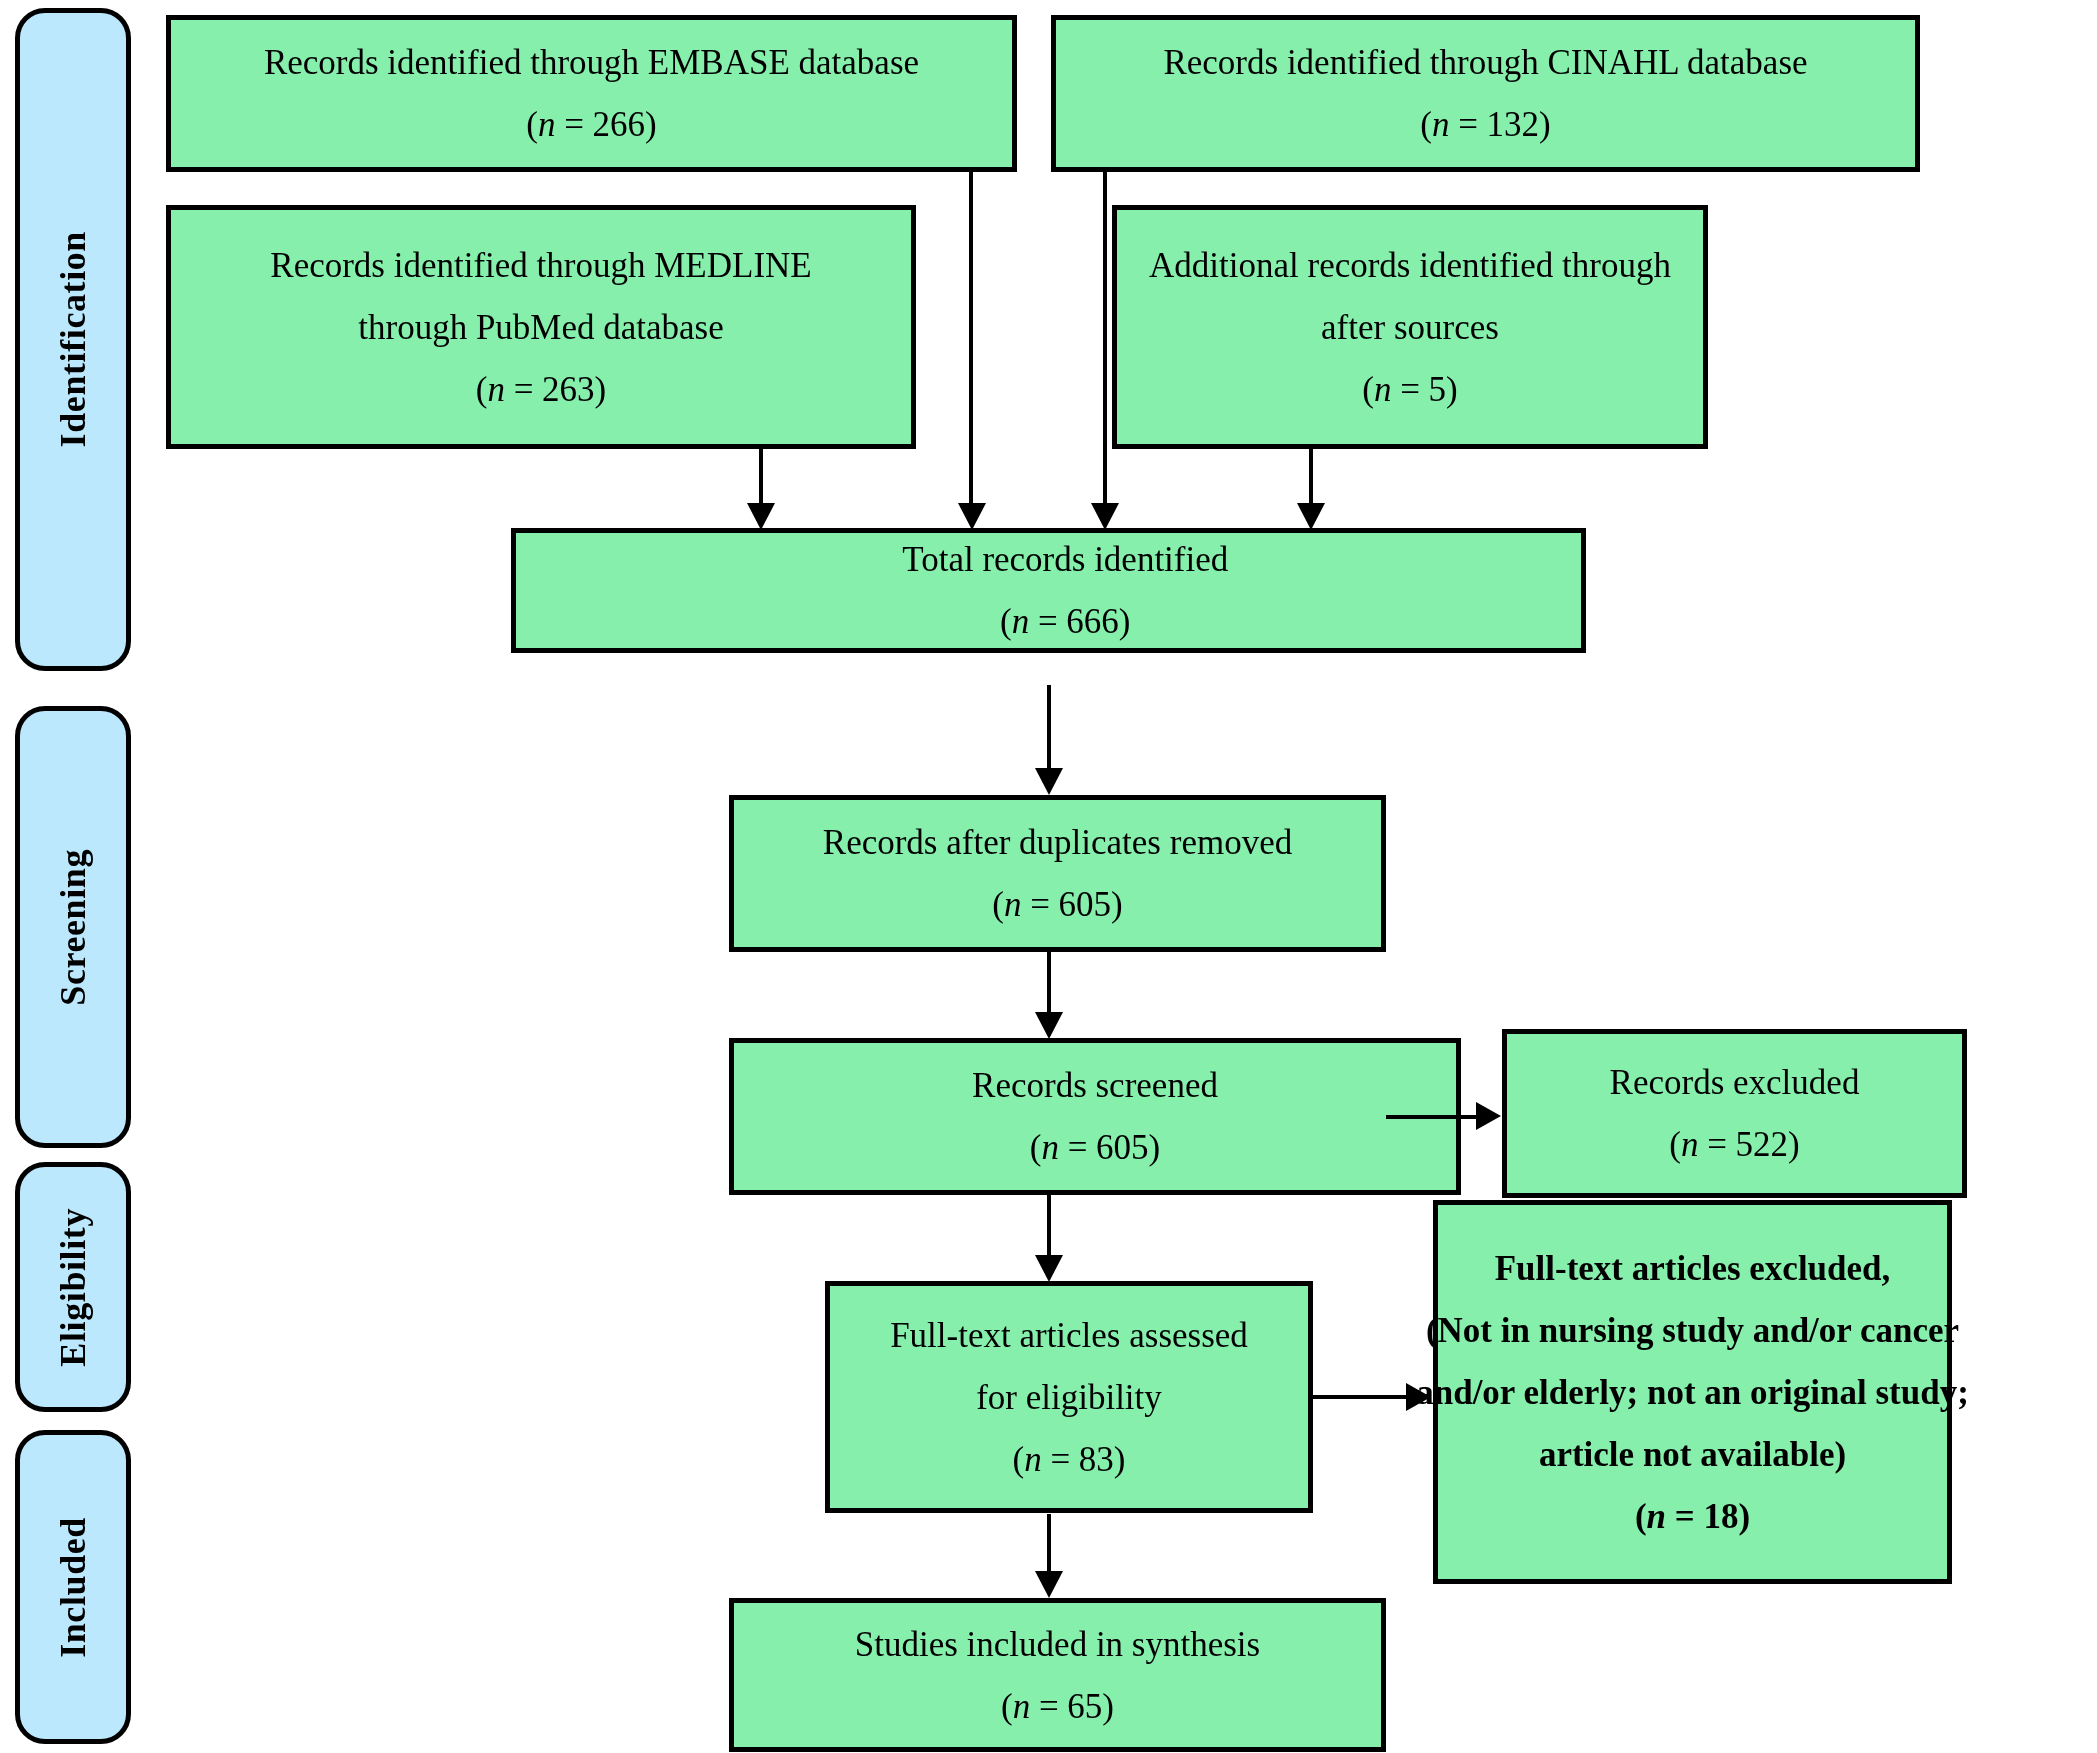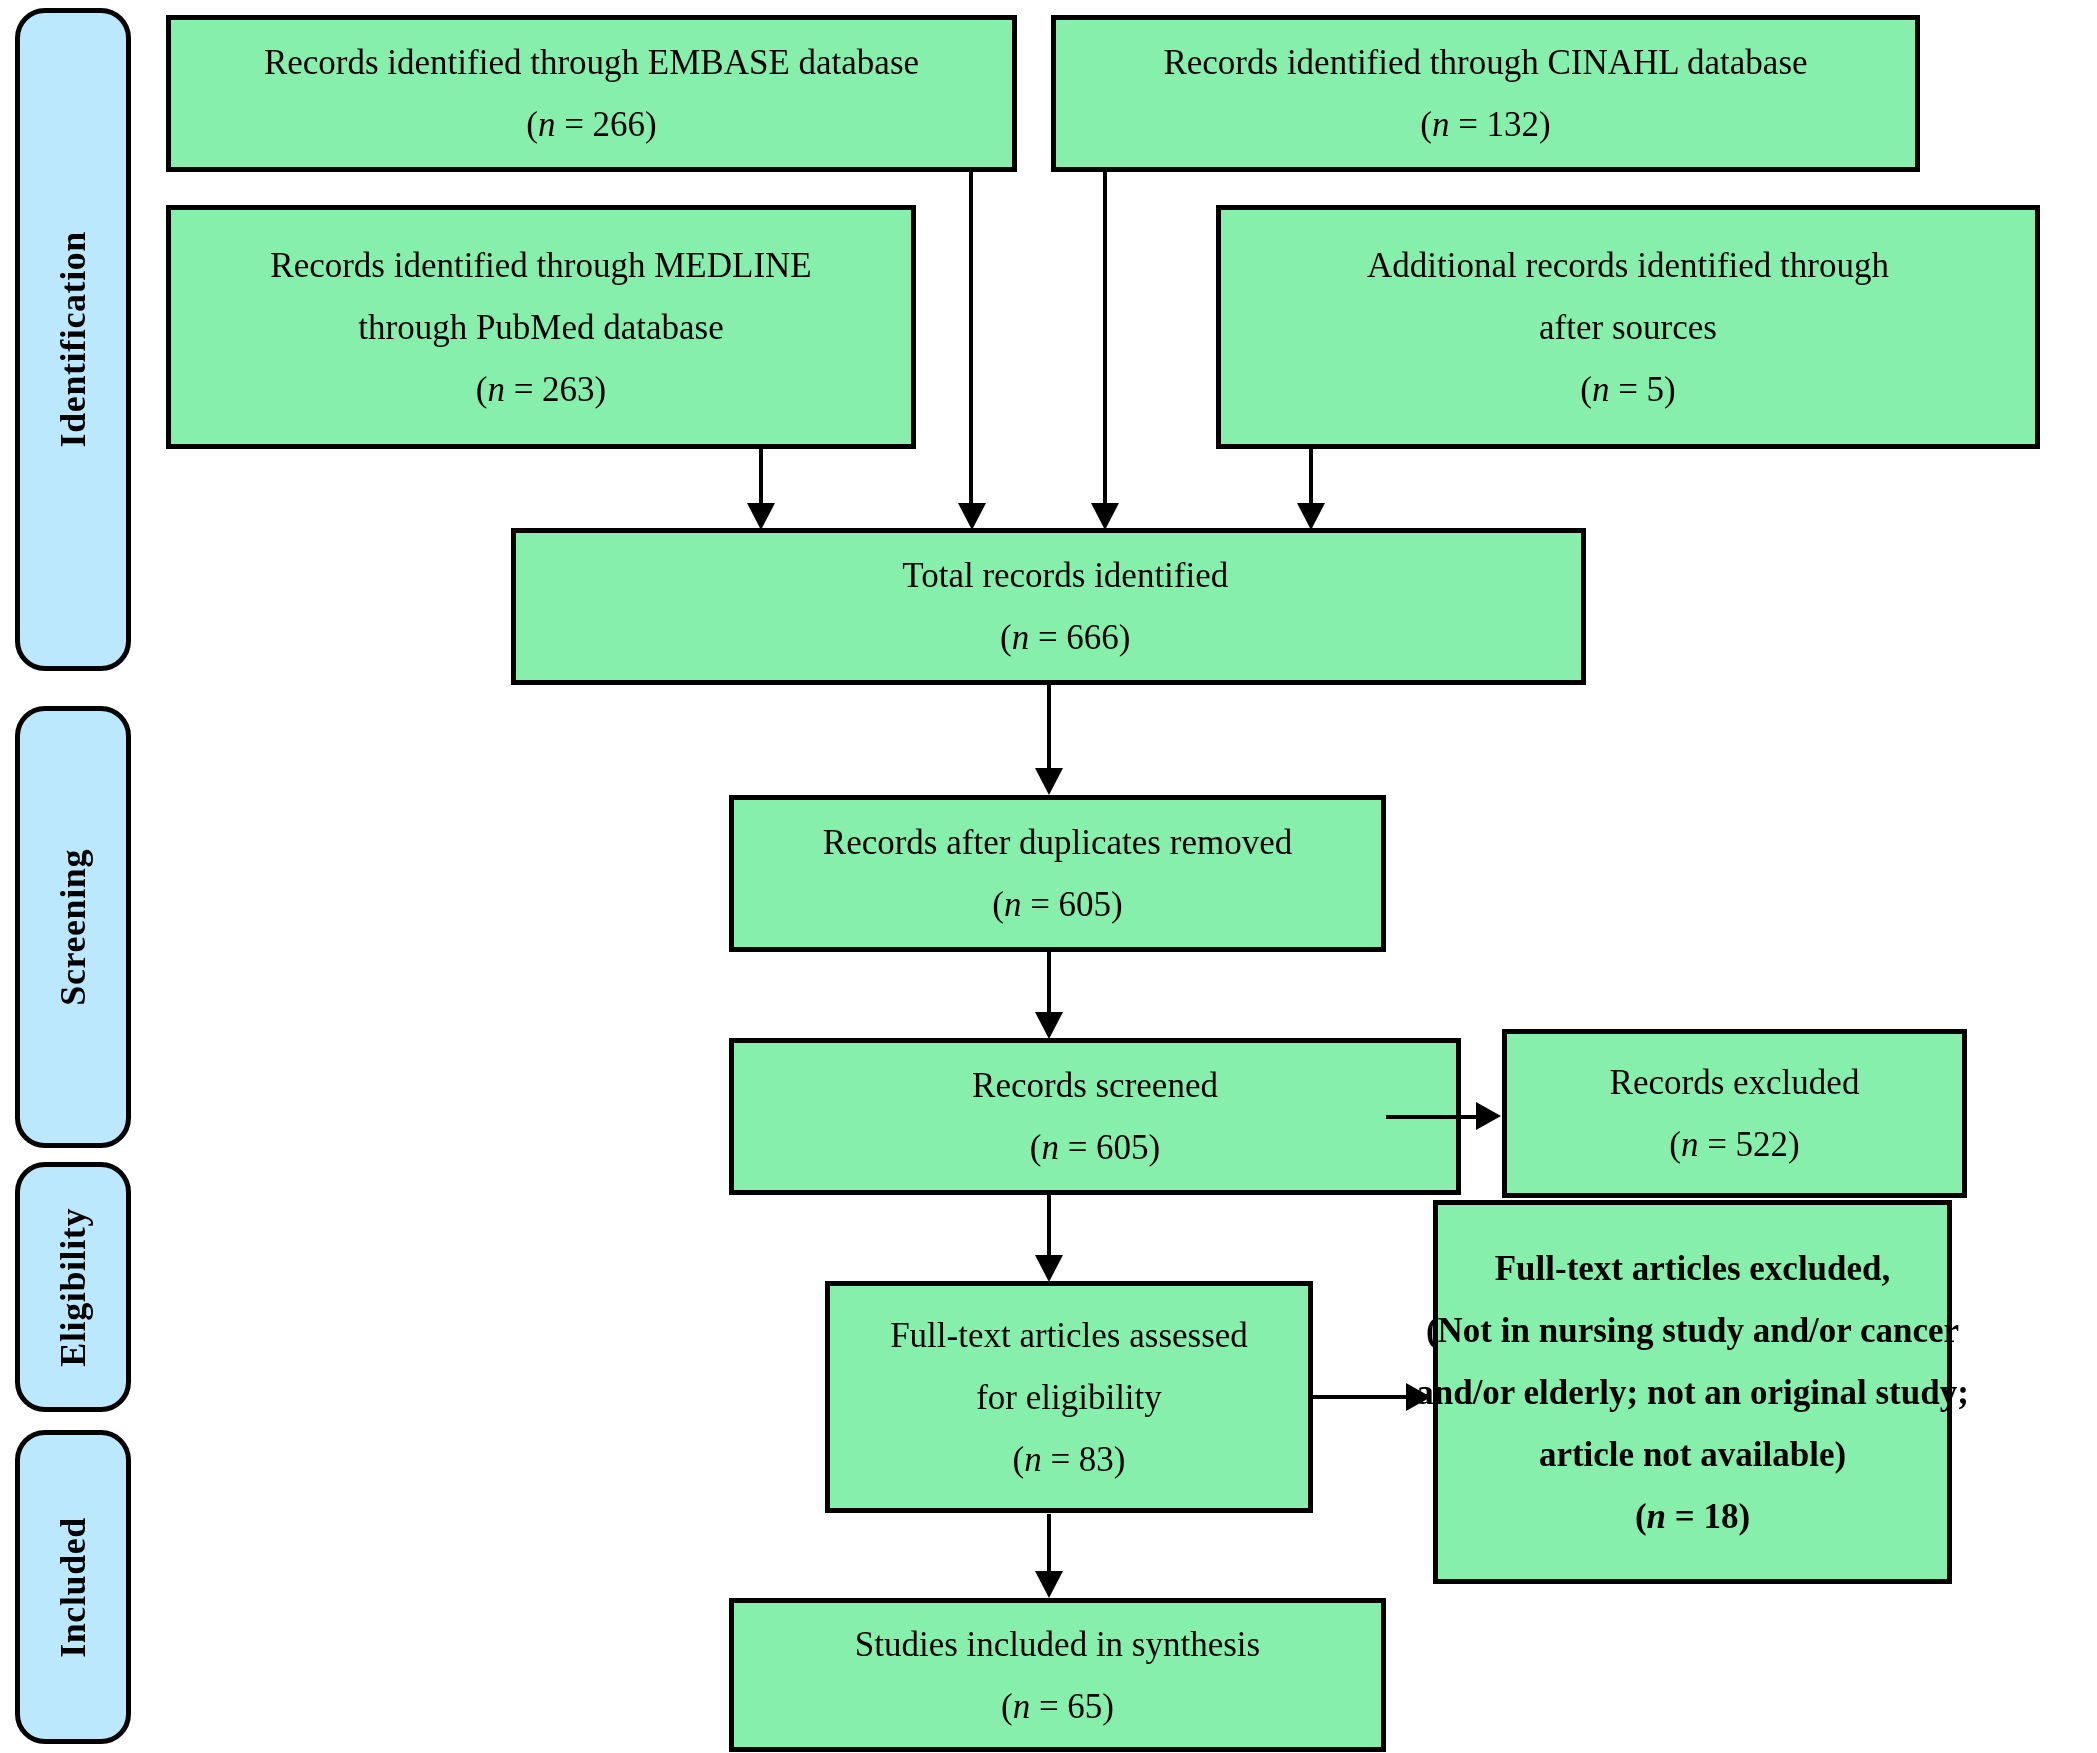--- a/index.html
+++ b/index.html
@@ -124,39 +124,39 @@
     <span class="line">Records identified through CINAHL database</span>
     <span class="line">(<i class="n-italic">n</i> = 132)</span>
   </div>
 
   <div class="flow-box" style="left:166px; top:205px; width:750px; height:244px;">
     <span class="line">Records identified through MEDLINE</span>
     <span class="line">through PubMed database</span>
     <span class="line">(<i class="n-italic">n</i> = 263)</span>
   </div>
 
-  <div class="flow-box" style="left:1216px; top:205px; width:824px; height:244px;">
+  <div class="flow-box" style="left:1112px; top:205px; width:596px; height:244px;">
     <span class="line">Additional records identified through</span>
     <span class="line">after sources</span>
     <span class="line">(<i class="n-italic">n</i> = 5)</span>
   </div>
 
   <div class="vline" style="left:759px; top:449px; height:58px;"></div>
   <div class="arrow-down" style="left:747px; top:503px;"></div>
 
   <div class="vline" style="left:969px; top:171px; height:335px;"></div>
   <div class="arrow-down" style="left:958px; top:503px;"></div>
 
   <div class="vline" style="left:1103px; top:171px; height:335px;"></div>
   <div class="arrow-down" style="left:1091px; top:503px;"></div>
 
   <div class="vline" style="left:1309px; top:449px; height:58px;"></div>
   <div class="arrow-down" style="left:1297px; top:503px;"></div>
 
-  <div class="flow-box" style="left:511px; top:528px; width:1075px; height:157px;padding-left:44px;">
+  <div class="flow-box" style="left:511px; top:528px; width:1075px; height:125px;padding-left:44px;">
     <span class="line">Total records identified</span>
     <span class="line">(<i class="n-italic">n</i> = 666)</span>
   </div>
 
   <div class="vline" style="left:1047px; top:685px; height:87px;"></div>
   <div class="arrow-down" style="left:1035px; top:768px;"></div>
 
   <div class="flow-box" style="left:729px; top:795px; width:657px; height:157px;">
     <span class="line">Records after duplicates removed</span>
     <span class="line">(<i class="n-italic">n</i> = 605)</span>

